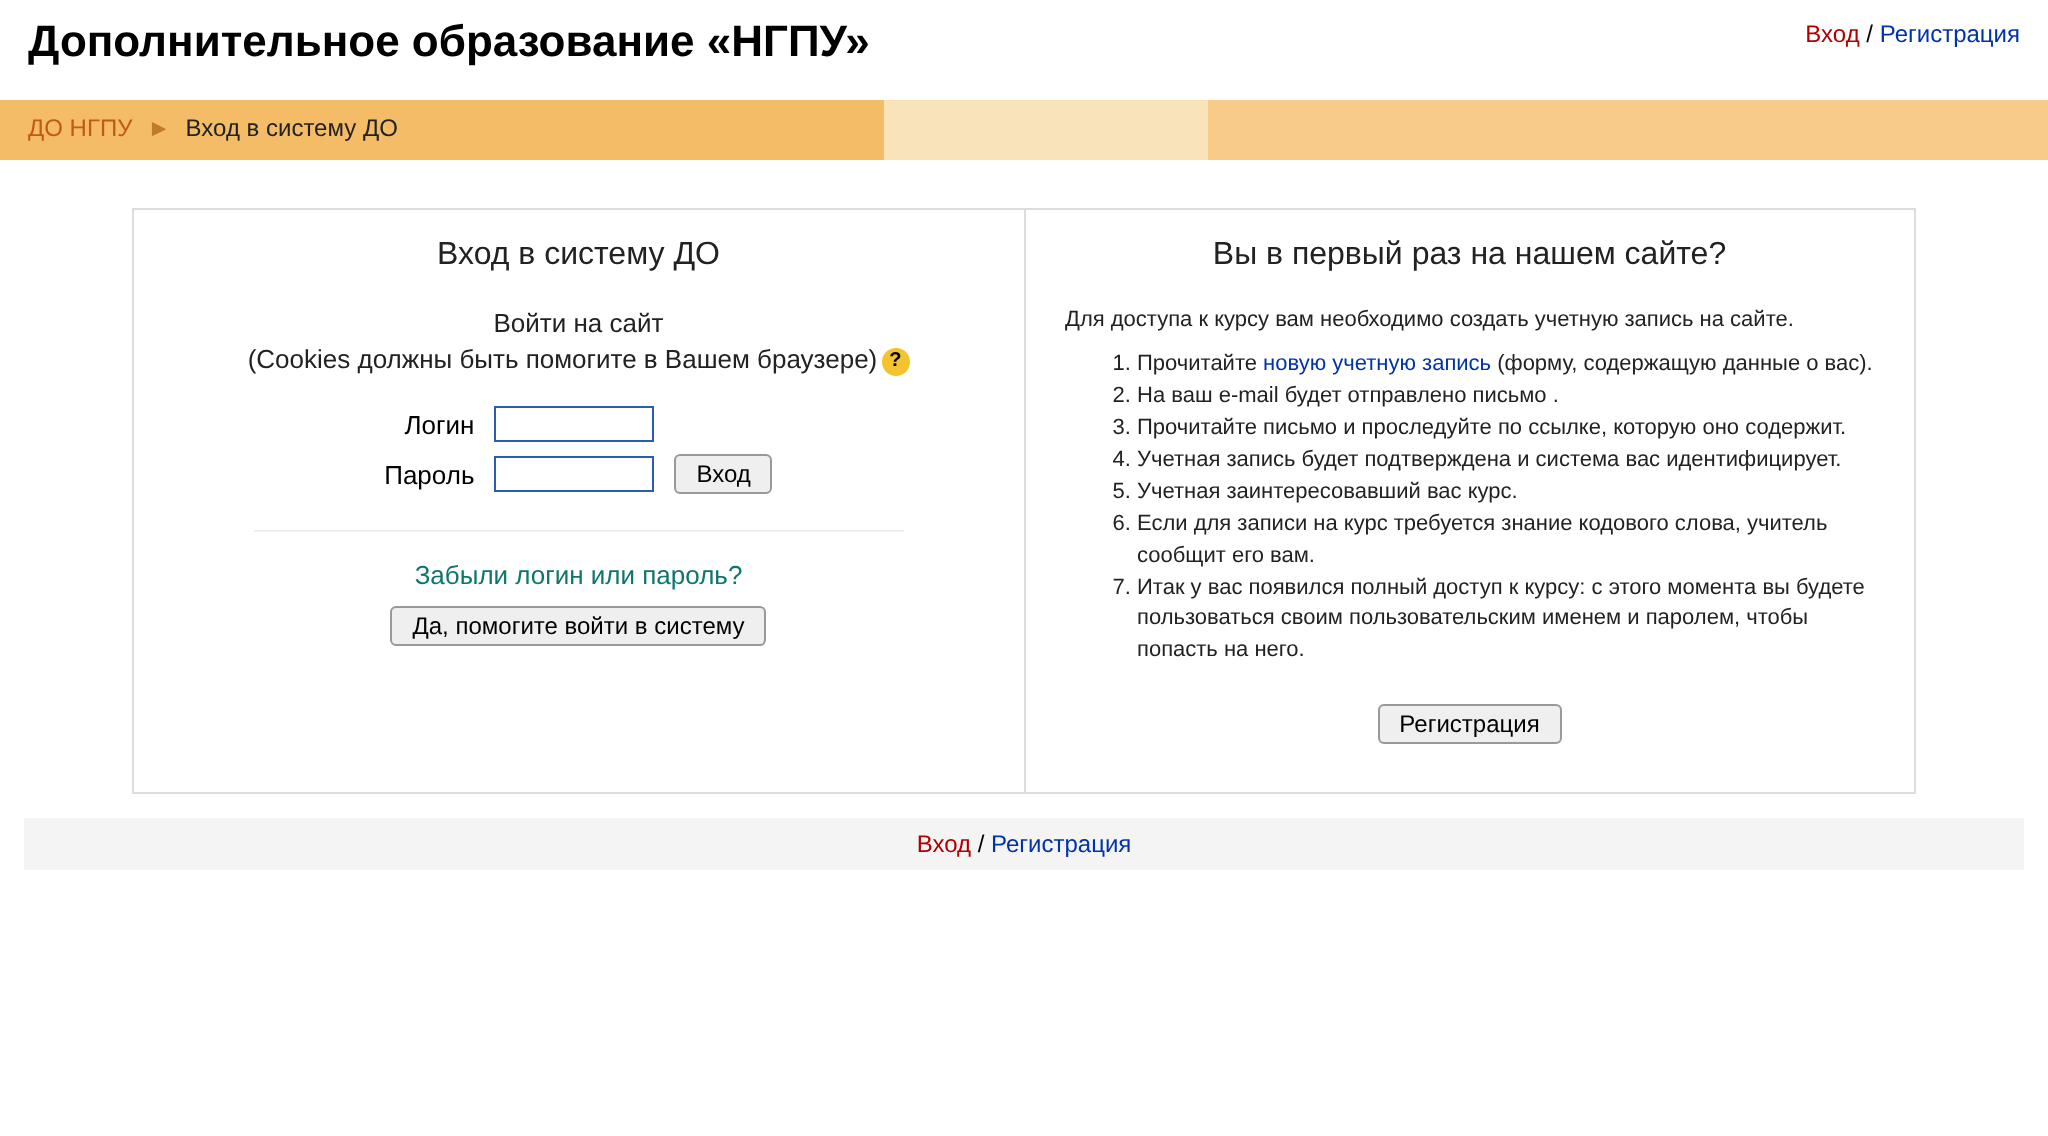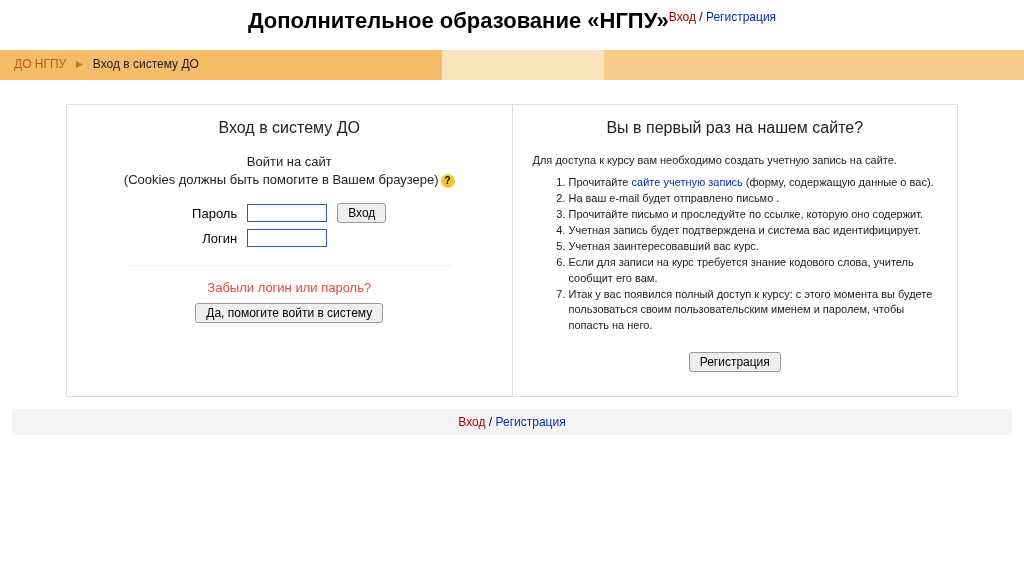--- a/index.html
+++ b/index.html
@@ -1,17 +1,17 @@
 <!DOCTYPE html>
 <html><head>
 <meta charset="utf-8">
 <style>
 * { box-sizing: border-box; margin: 0; padding: 0; }
 body { font-family: Arial, Helvetica, sans-serif; font-size: 13px; background: #fff; }
-.header-row { display: flex; justify-content: center; align-items: flex-start; padding: 8px 14px 4px 14px; }
+.header-row { display: flex; justify-content: space-between; align-items: flex-start; padding: 8px 14px 4px 14px; }
 .site-title { font-size: 22px; font-weight: bold; color: #000; }
 .top-links { font-size: 12px; margin-top: 2px; }
 .top-links .login-link { color: #b00000; text-decoration: none; }
 .top-links .sep { color: #000; }
 .top-links .reg-link { color: #0033aa; text-decoration: none; }
 .band { margin-top: 12px; height: 30px; background: #f8cc88; position: relative; }
 .band .seg1 { position: absolute; left: 0; top: 0; height: 30px; width: 442px; background: #f4bc66; }
 .band .seg2 { position: absolute; left: 442px; top: 0; height: 30px; width: 162px; background: #f8e3ba; }
 .breadcrumb { position: absolute; left: 14px; top: 7px; font-size: 12px; }
 .breadcrumb .bc-root { color: #c05a16; text-decoration: none; }
@@ -23,21 +23,21 @@
 .panel.left { border-right: 1px solid #ddd; text-align: center; }
 .panel h2 { font-size: 16px; font-weight: normal; color: #222; margin-bottom: 16px; text-align: center; }
 .intro { font-size: 13px; color: #222; line-height: 1.4; margin-bottom: 10px; }
 .help-icon { display: inline-block; width: 14px; height: 14px; border-radius: 50%; background: #f4c430; color: #000; font-size: 10px; font-weight: bold; text-align: center; line-height: 14px; vertical-align: middle; margin-left: 2px; }
 .form-table { margin: 6px auto 0 auto; }
 .form-table td { padding: 2px 4px; font-size: 13px; text-align: right; }
 .form-table input[type="text"], .form-table input[type="password"] { width: 80px; height: 18px; border: 1px solid #2a5db0; font-size: 12px; padding: 0 2px; }
 .form-table .btn-cell { text-align: left; }
 button, input[type="submit"] { font-family: inherit; font-size: 12px; padding: 2px 10px; border: 1px solid #999; background: #efefef; border-radius: 3px; cursor: pointer; }
 .divider { border: none; border-top: 1px solid #eee; margin: 14px 40px; }
-.forgot { font-size: 13px; color: #ef4444; margin-bottom: 8px; }
+.forgot { font-size: 13px; color: #0f766e; margin-bottom: 8px; }
 .right-text { font-size: 11px; color: #222; line-height: 1.45; }
 .right-text p { margin-bottom: 4px; }
 .right-text ol { margin: 6px 0 0 36px; }
 .right-text li { margin-bottom: 0px; }
 .right-text a { color: #0033aa; text-decoration: none; }
 .reg-btn-wrap { text-align: center; margin-top: 18px; }
 .footer { margin: 12px 6px 0 6px; background: #f4f4f4; padding: 6px 0; text-align: center; font-size: 12px; }
 .footer .login-link { color: #b00000; text-decoration: none; }
 .footer .reg-link { color: #0033aa; text-decoration: none; }
 </style>
@@ -65,42 +65,42 @@
   <div class="panels">
     <div class="panel left">
       <h2>Вход в систему ДО</h2>
       <div class="intro">
         <span>Войти на сайт</span><br>
         <span>(Cookies должны быть помогите в Вашем браузере)</span><span class="help-icon">?</span>
       </div>
       <table class="form-table">
         <tbody>
             <tr>
+          <td>Логин</td>
+          <td><input type="text" style=""></td>
+          <td></td>
+        </tr>
+        <tr>
           <td>Пароль</td>
           <td><input type="password" style=""></td>
           <td class="btn-cell"><button>Вход</button></td>
-        </tr>
-        <tr>
-          <td>Логин</td>
-          <td><input type="text" style=""></td>
-          <td></td>
         </tr>
       </tbody>
         </table>
       <hr class="divider">
       <div class="forgot">Забыли логин или пароль?</div>
       <button>Да, помогите войти в систему</button>
     </div>
 
     <div class="panel right">
       <h2>Вы в первый раз на нашем сайте?</h2>
       <div class="right-text">
         <p>Для доступа к курсу вам необходимо создать учетную запись на сайте.</p>
         <ol>
-          <li><span>Прочитайте </span><a href="#">сайте учетную запись</a><span> (форму, содержащую данные о вас).</span></li>
+          <li><span>Прочитайте </span><a href="#">новую учетную запись</a><span> (форму, содержащую данные о вас).</span></li>
           <li>На ваш e-mail будет отправлено письмо .</li>
           <li>Прочитайте письмо и проследуйте по ссылке, которую оно содержит.</li>
           <li>Учетная запись будет подтверждена и система вас идентифицирует.</li>
           <li>Учетная заинтересовавший вас курс.</li>
           <li>Если для записи на курс требуется знание кодового слова, учитель сообщит его вам.</li>
           <li>Итак у вас появился полный доступ к курсу: с этого момента вы будете пользоваться своим пользовательским именем и паролем, чтобы попасть на него.</li>
         </ol>
       </div>
       <div class="reg-btn-wrap">
         <button>Регистрация</button>

